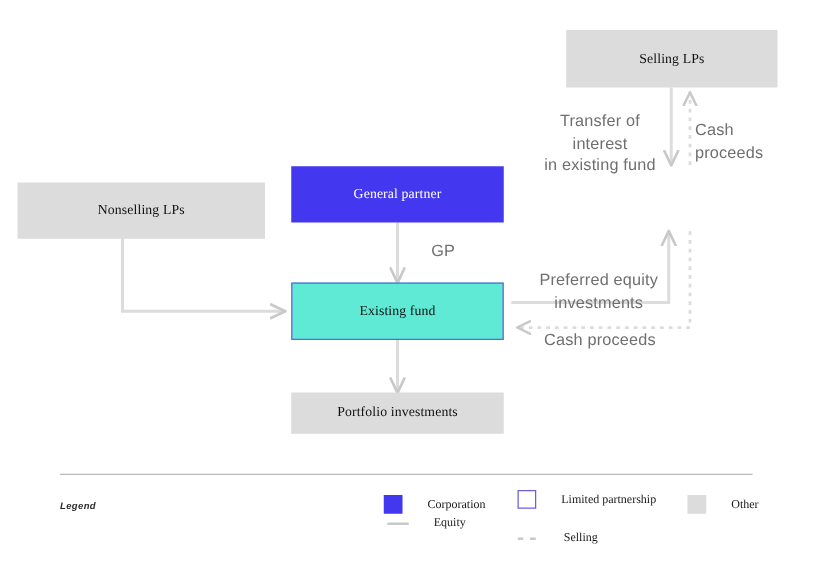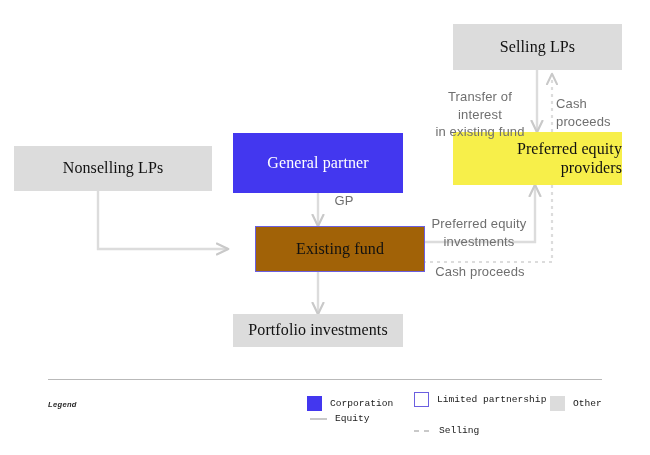--- a/index.html
+++ b/index.html
@@ -18,31 +18,31 @@
     position: absolute;
     left: 0; top: 0;
     width: 650px;
     height: 455px;
   }
   .node {
     position: absolute;
     display: flex;
     align-items: center;
     justify-content: center;
-    text-align: right;
+    text-align: left;
     box-sizing: border-box;
     font-family: "Liberation Serif", serif;
-    font-size: 16px;
+    font-size: 11px;
     line-height: 1.15;
     color: #111111;
     letter-spacing: 0.1px;
   }
   .node-other   { background: #dcdcdc; }
   .node-corp    { background: #4337ef; color: #ffffff; }
-  .node-lp      { background: #a16207; border: 1.5px solid #6b5fe0; margin-left: 22px; }
+  .node-lp      { background: #5eead4; border: 1.5px solid #6b5fe0; }
   .node-yellow  { background: #f7ef4a; }
 
   .edge-label {
     position: absolute;
     font-family: "Liberation Sans", sans-serif;
     font-size: 13px;
     line-height: 1.35;
     color: #6f6f6f;
     text-align: center;
     letter-spacing: 0.15px;
@@ -76,22 +76,22 @@
     font-size: 7.6px;
     font-weight: bold;
     color: #2b2b2b;
     letter-spacing: 0.3px;
     font-style: italic;
   }
   .legend-item {
     position: absolute;
     display: flex;
     align-items: center;
-    gap: 8px;
-    font-family: Liberation Mono, monospace;
+    gap: 20px;
+    font-family: Liberation Serif, serif;
     font-size: 9.6px;
     color: #1a1a1a;
     white-space: nowrap;
   }
   .sw {
     width: 15px;
     height: 15px;
     box-sizing: border-box;
     flex: 0 0 auto;
   }
@@ -135,32 +135,30 @@
 
     <path d="M 552 132 L 552 74" fill="none" stroke="#dcdcdc" stroke-width="2.2" stroke-dasharray="3 4" marker-end="url(#arrow)"></path>
 
     <path d="M 409 242 L 535 242 L 535 185" fill="none" stroke="#dcdcdc" stroke-width="2.4" marker-end="url(#arrow)"></path>
 
     <path d="M 552 185 L 552 262 L 414 262" fill="none" stroke="#dcdcdc" stroke-width="2.2" stroke-dasharray="3 4" marker-end="url(#arrow)"></path>
   </svg>
 
   <div class="node node-other" style="left:14px; top:146px; width:198px; height:45px;">Nonselling LPs</div>
 
-  <div class="node node-corp" style="left:233px; top:133px; width:170px; height:60px;">General partner</div>
+  <div class="node node-corp" style="left:233px; top:133px; width:170px; height:45px;">General partner</div>
 
   <div class="node node-other" style="left:453px; top:24px; width:169px; height:46px;">Selling LPs</div>
 
-  <div class="node node-yellow" style="left:453px; top:132px; width:169px; height:53px;">Preferred equity
-providers</div>
 
   <div class="node node-lp" style="left:233px; top:226px; width:170px; height:46px;">Existing fund</div>
 
   <div class="node node-other" style="left:233px; top:314px; width:170px; height:33px;">Portfolio investments</div>
 
-  <div class="edge-label" style="left:324px; top:192px; width:40px; text-align:center;">GP</div>
+  <div class="edge-label" style="left:324px; top:192px; width:40px; text-align:right;">GP</div>
 
   <div class="edge-label" style="left:430px; top:88px; width:100px;">Transfer of interest
 in existing fund</div>
 
   <div class="edge-label" style="left:556px; top:95px; width:72px; text-align:left;">Cash proceeds</div>
 
   <div class="edge-label" style="left:428px; top:215px; width:102px;">Preferred equity
 investments</div>
 
   <div class="edge-label" style="left:430px; top:263px; width:100px;">Cash proceeds</div>

